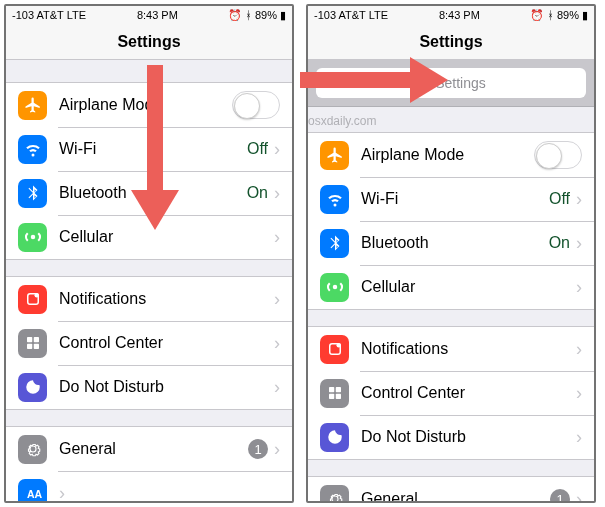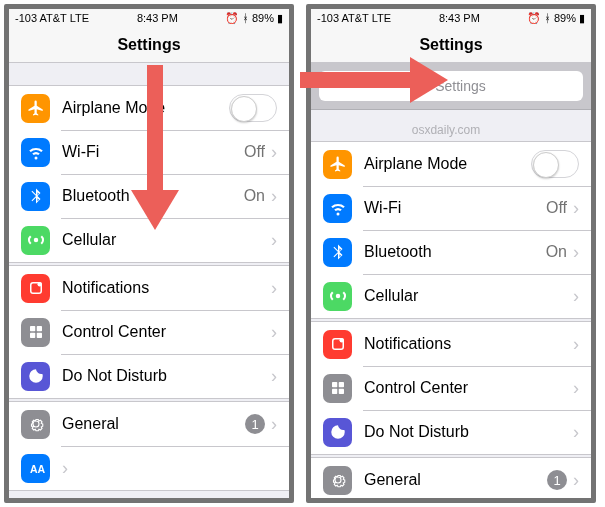--- a/index.html
+++ b/index.html
@@ -1,32 +1,32 @@
 <!DOCTYPE html>
 <html><head>
 <meta charset="utf-8">
 <style>
 * { margin: 0; padding: 0; box-sizing: border-box; font-family: -apple-system, Helvetica, Arial, sans-serif; }
 body { background: #fff; width: 605px; height: 507px; position: relative; overflow: hidden; }
 .phones { display: flex; gap: 12px; padding: 4px; }
-.phone { width: 290px; background: #efeff4; border: 5px solid #737373; border-radius: 2px; overflow: hidden; height: 499px; }
+.phone { width: 290px; background: #efeff4; border: 2px solid #737373; border-radius: 2px; overflow: hidden; height: 499px; }
 .status-bar { background: #f7f7f7; height: 18px; display: flex; align-items: center; justify-content: space-between; padding: 0 6px; font-size: 11px; color: #000; }
 .status-left, .status-right { display: flex; align-items: center; gap: 3px; }
 .nav-bar { background: #f7f7f7; height: 36px; display: flex; align-items: center; justify-content: center; border-bottom: 1px solid #c8c7cc; font-weight: 600; font-size: 16px; }
 .search-wrap { background: #c8c7cc; padding: 8px; border-bottom: 1px solid #b0b0b5; }
 .search-field { background: #fff; border-radius: 6px; height: 30px; display: flex; align-items: center; justify-content: center; gap: 6px; color: #8e8e93; font-size: 14px; }
-.watermark { text-align: center; padding: 13px 10px 0 0; color: #b0b0b5; font-size: 12px; }
-.section { background: #fff; margin-top: 2px; border-top: 1px solid #c8c7cc; border-bottom: 1px solid #c8c7cc; }
+.watermark { text-align: left; padding: 7px 10px 0 0; color: #b0b0b5; font-size: 12px; }
+.section { background: #fff; margin-top: 16px; border-top: 1px solid #c8c7cc; border-bottom: 1px solid #c8c7cc; }
 .section.first { margin-top: 22px; }
 .row { display: flex; align-items: center; height: 44px; padding: 0 12px 0 12px; position: relative; }
 .row + .row::before { content: ""; position: absolute; left: 52px; right: 0; top: 0; height: 1px; background: #c8c7cc; }
 .icon-box { width: 29px; height: 29px; border-radius: 7px; display: flex; align-items: center; justify-content: center; margin-right: 12px; flex-shrink: 0; }
 .icon-box svg { width: 18px; height: 18px; fill: #fff; }
 .row-label { flex: 1; font-size: 16px; color: #000; }
-.row-value { color: #737373; font-size: 16px; margin-right: 6px; }
+.row-value { color: #14532d; font-size: 16px; margin-right: 6px; }
 .chev { color: #c7c7cc; font-size: 18px; }
 .toggle { width: 48px; height: 28px; border-radius: 14px; border: 1.5px solid #d4d4d8; background: #fff; position: relative; }
 .toggle::after { content: ""; position: absolute; width: 24px; height: 24px; border-radius: 50%; background: #fff; border: 0.5px solid #ccc; box-shadow: 0 1px 2px rgba(0,0,0,0.2); left: 1px; top: 0.5px; }
 .badge { background: #8e8e93; color: #fff; border-radius: 10px; min-width: 20px; height: 20px; display: flex; align-items: center; justify-content: center; font-size: 13px; margin-right: 6px; padding: 0 6px; }
 .bg-orange { background: #ff9500; }
 .bg-blue { background: #007aff; }
 .bg-green { background: #4cd964; }
 .bg-red { background: #ff3b30; }
 .bg-gray { background: #8e8e93; }
 .bg-purple { background: #5856d6; }

